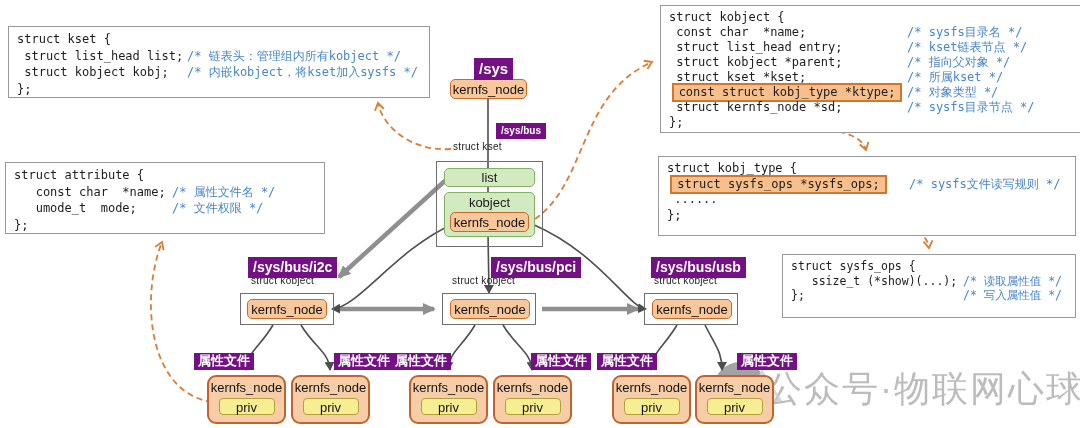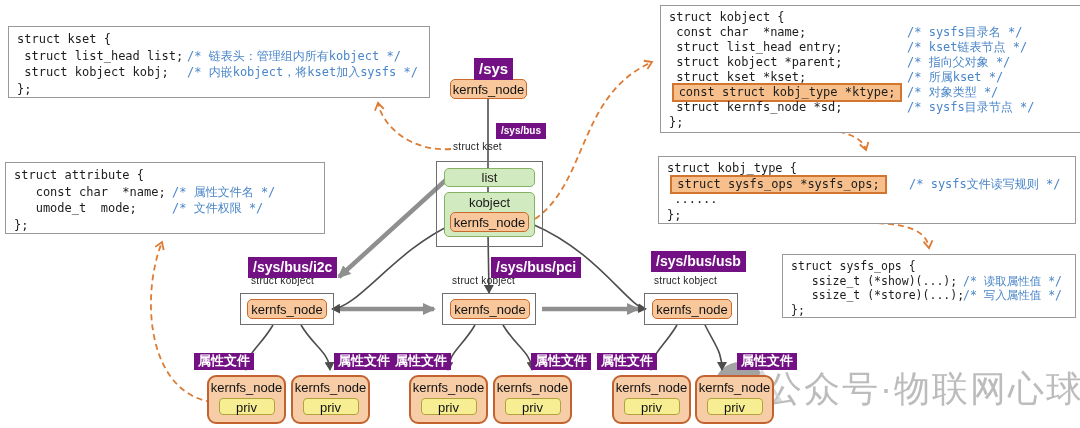--- a/index.html
+++ b/index.html
@@ -100,31 +100,31 @@
     <div class="cl"><span>struct kobject {</span></div>
     <div class="cl"><span> const char  *name;</span><span class="m" style="left:238px">/* sysfs目录名 */</span></div>
     <div class="cl"><span> struct list_head entry;</span><span class="m" style="left:238px">/* kset链表节点 */</span></div>
     <div class="cl"><span> struct kobject *parent;</span><span class="m" style="left:238px">/* 指向父对象 */</span></div>
     <div class="cl"><span> struct kset *kset;</span><span class="m" style="left:238px">/* 所属kset */</span></div>
     <div class="cl"><span class="hl" style="margin-left:5px;min-width:226px;">const struct kobj_type *ktype;</span><span class="m" style="left:238px">/* 对象类型 */</span></div>
     <div class="cl"><span> struct kernfs_node *sd;</span><span class="m" style="left:238px">/* sysfs目录节点 */</span></div>
     <div class="cl"><span>};</span></div>
   </div>
 
-  <div class="codebox lh155" style="left:658px;top:156px;width:418px;height:68px;">
+  <div class="codebox lh155" style="left:658px;top:156px;width:418px;height:80px;">
     <div class="cl"><span>struct kobj_type {</span></div>
     <div class="cl"><span class="hl" style="margin-left:5px;min-width:213px;">struct sysfs_ops *sysfs_ops;</span><span class="m" style="left:242px">/* sysfs文件读写规则 */</span></div>
     <div class="cl"><span> ......</span></div>
     <div class="cl"><span>};</span></div>
   </div>
 
   <div class="codebox lh145" style="left:782px;top:254px;width:294px;height:64px;font-size:11.5px;">
     <div class="cl"><span>struct sysfs_ops {</span></div>
     <div class="cl"><span>   ssize_t (*show)(...);</span><span class="m" style="left:172px">/* 读取属性值 */</span></div>
-    <div class="cl"><span>   ssize_t (*store)(...);</span><span class="m" style="left:172px">/* 写入属性值 */</span></div>
+    <div class="cl"><span class="m" style="left:172px">/* 写入属性值 */</span></div>
     <div class="cl"><span>};</span></div>
   </div>
 
   <div class="plabel" style="left:474px;top:58px;font-size:15px;">/sys</div>
   <div class="kn" style="left:450px;top:79px;width:77px;height:20px;">kernfs_node</div>
 
   <div class="plabel" style="left:496px;top:123px;font-size:10px;">/sys/bus</div>
   <div class="cap" style="left:453px;top:141px;">struct kset</div>
   <div class="outer" style="left:436px;top:161px;width:107px;height:86px;"></div>
   <div class="green" style="left:444px;top:168px;width:91px;height:19px;line-height:17px;">list</div>
@@ -134,21 +134,21 @@
   <div class="plabel" style="left:248px;top:257px;">/sys/bus/i2c</div>
   <div class="cap" style="left:251px;top:275px;">struct kobject</div>
   <div class="outer" style="left:240px;top:293px;width:94px;height:32px;"></div>
   <div class="kn" style="left:247px;top:299px;width:80px;height:20px;">kernfs_node</div>
 
   <div class="plabel" style="left:491px;top:257px;">/sys/bus/pci</div>
   <div class="cap" style="left:452px;top:275px;">struct kobject</div>
   <div class="outer" style="left:442px;top:293px;width:94px;height:32px;"></div>
   <div class="kn" style="left:450px;top:299px;width:80px;height:20px;">kernfs_node</div>
 
-  <div class="plabel" style="left:651px;top:251px;text-align:center;">/sys/bus/usb</div>
+  <div class="plabel" style="left:651px;top:257px;text-align:center;">/sys/bus/usb</div>
   <div class="cap" style="left:654px;top:275px;">struct kobject</div>
   <div class="outer" style="left:644px;top:293px;width:94px;height:32px;"></div>
   <div class="kn" style="left:652px;top:299px;width:80px;height:20px;">kernfs_node</div>
 
   <div class="alabel" style="left:194px;top:353px;">属性文件</div>
   <div class="alabel" style="left:334px;top:353px;">属性文件</div>
   <div class="alabel" style="left:391px;top:353px;">属性文件</div>
   <div class="alabel" style="left:531px;top:353px;">属性文件</div>
   <div class="alabel" style="left:597px;top:353px;">属性文件</div>
   <div class="alabel" style="left:737px;top:353px;">属性文件</div>

